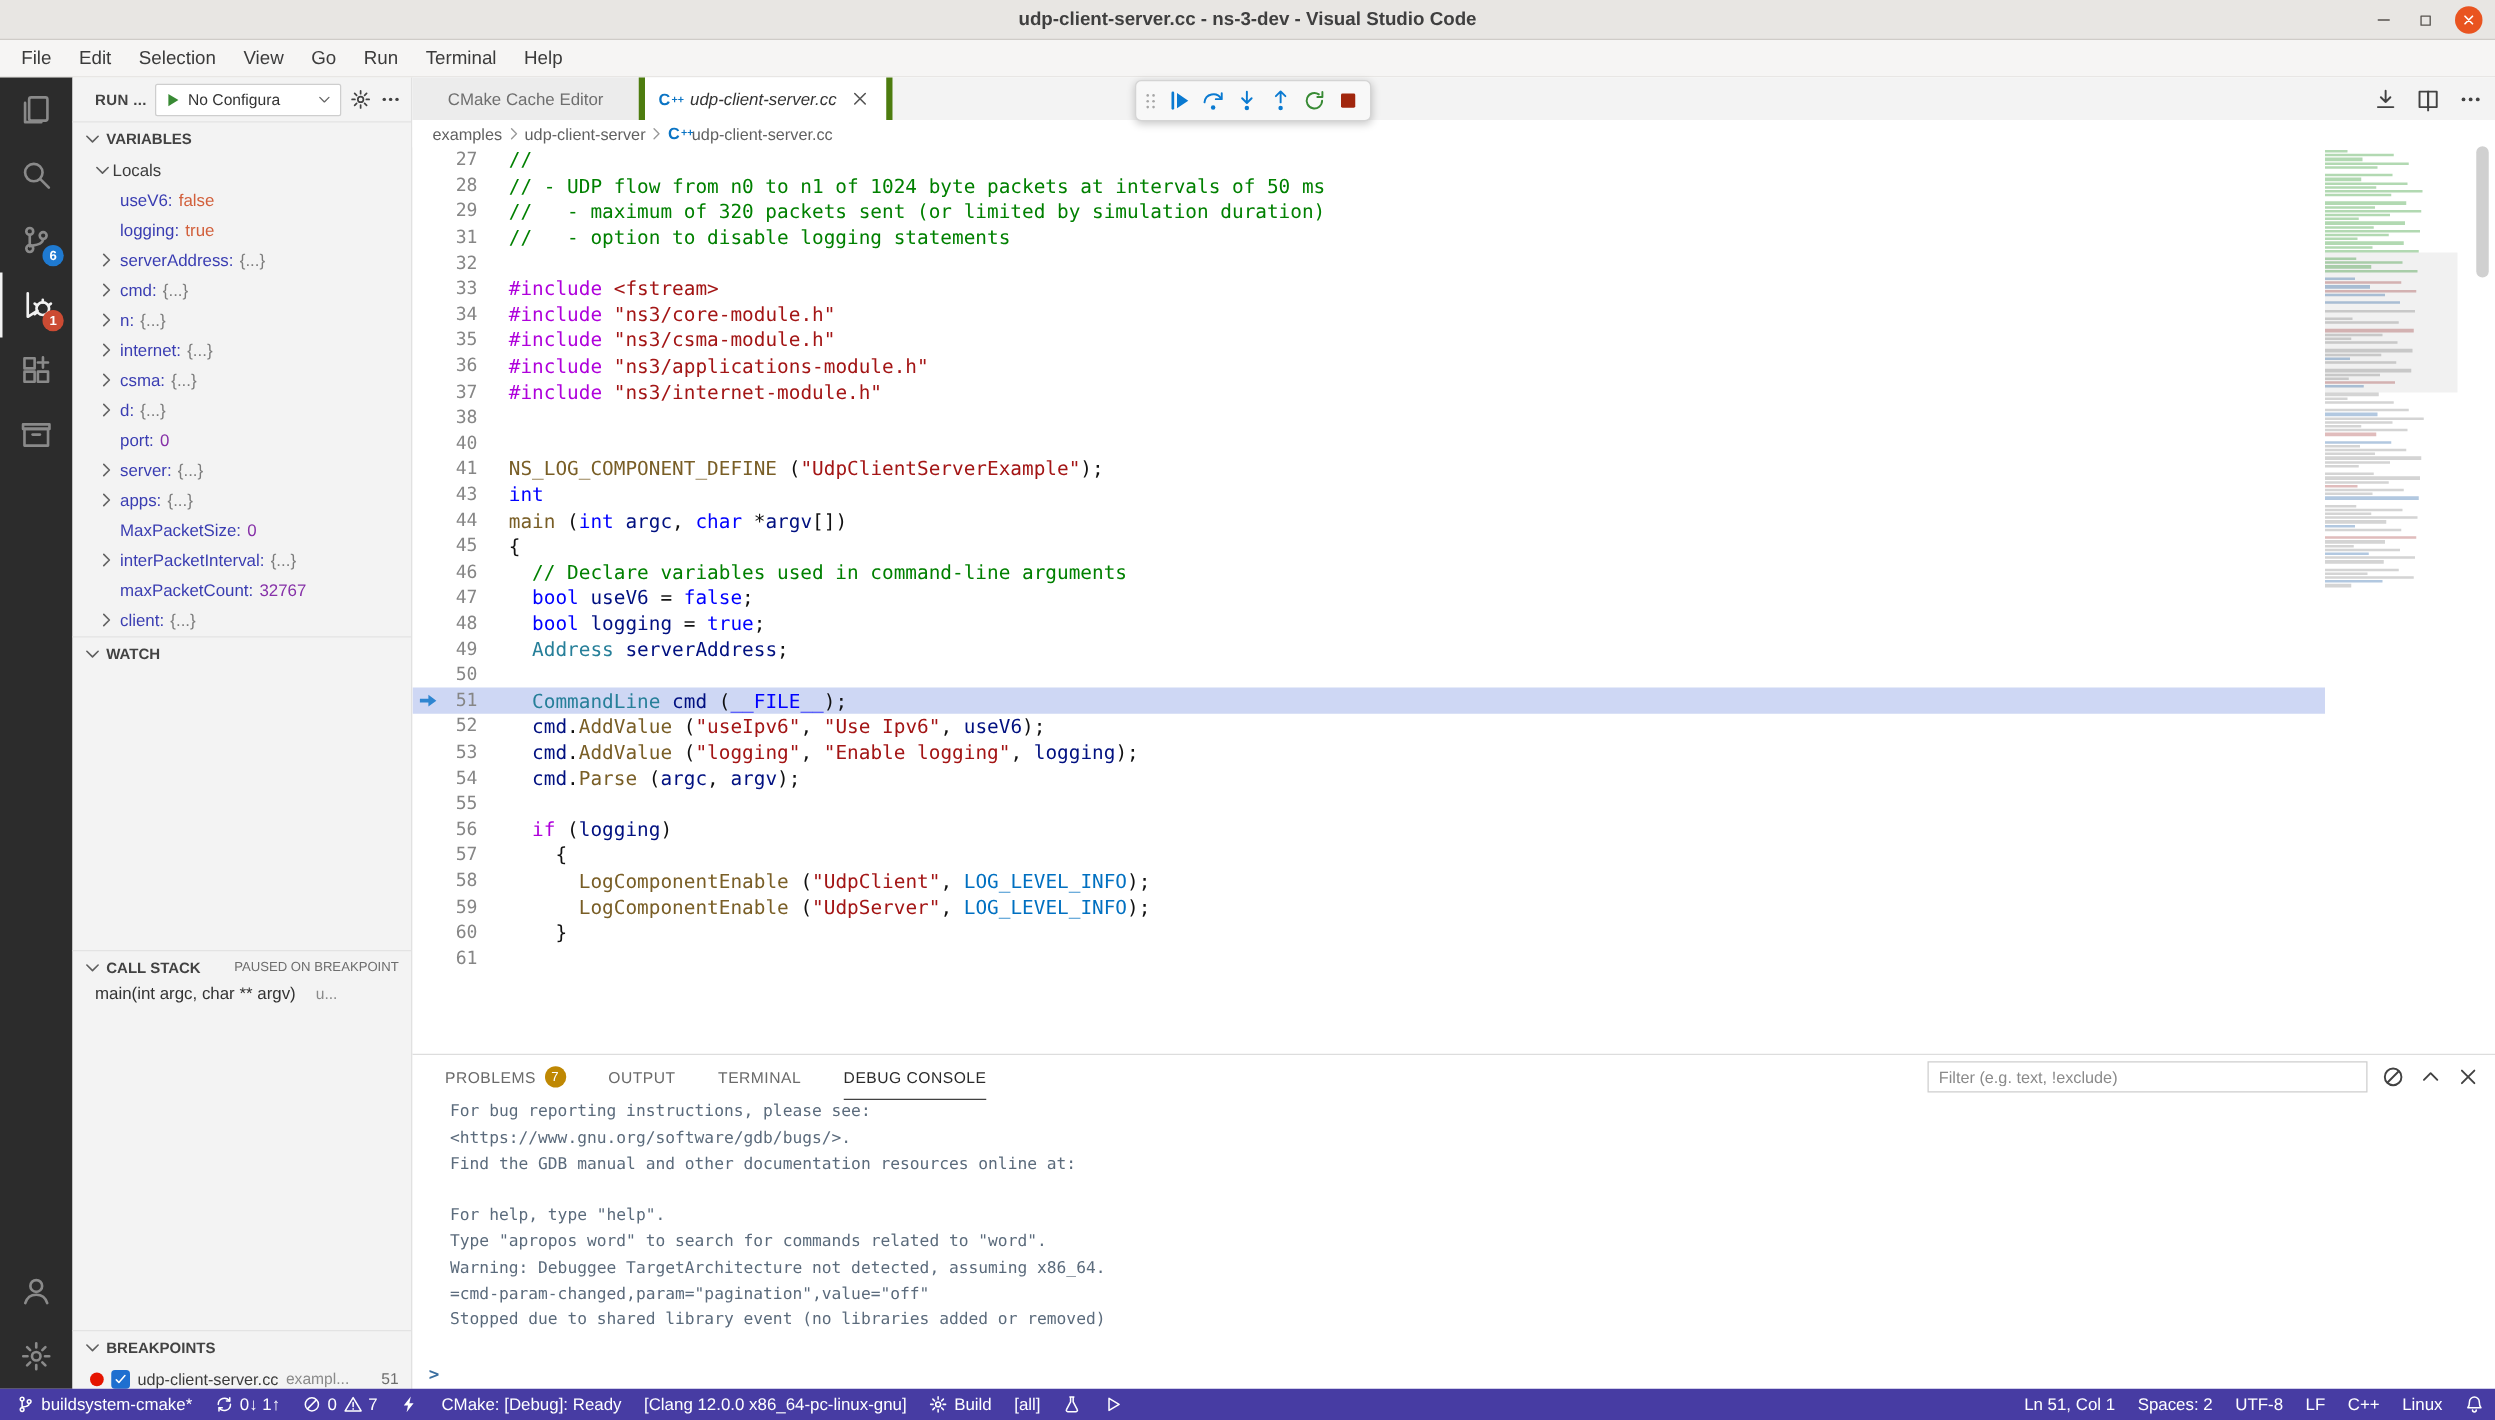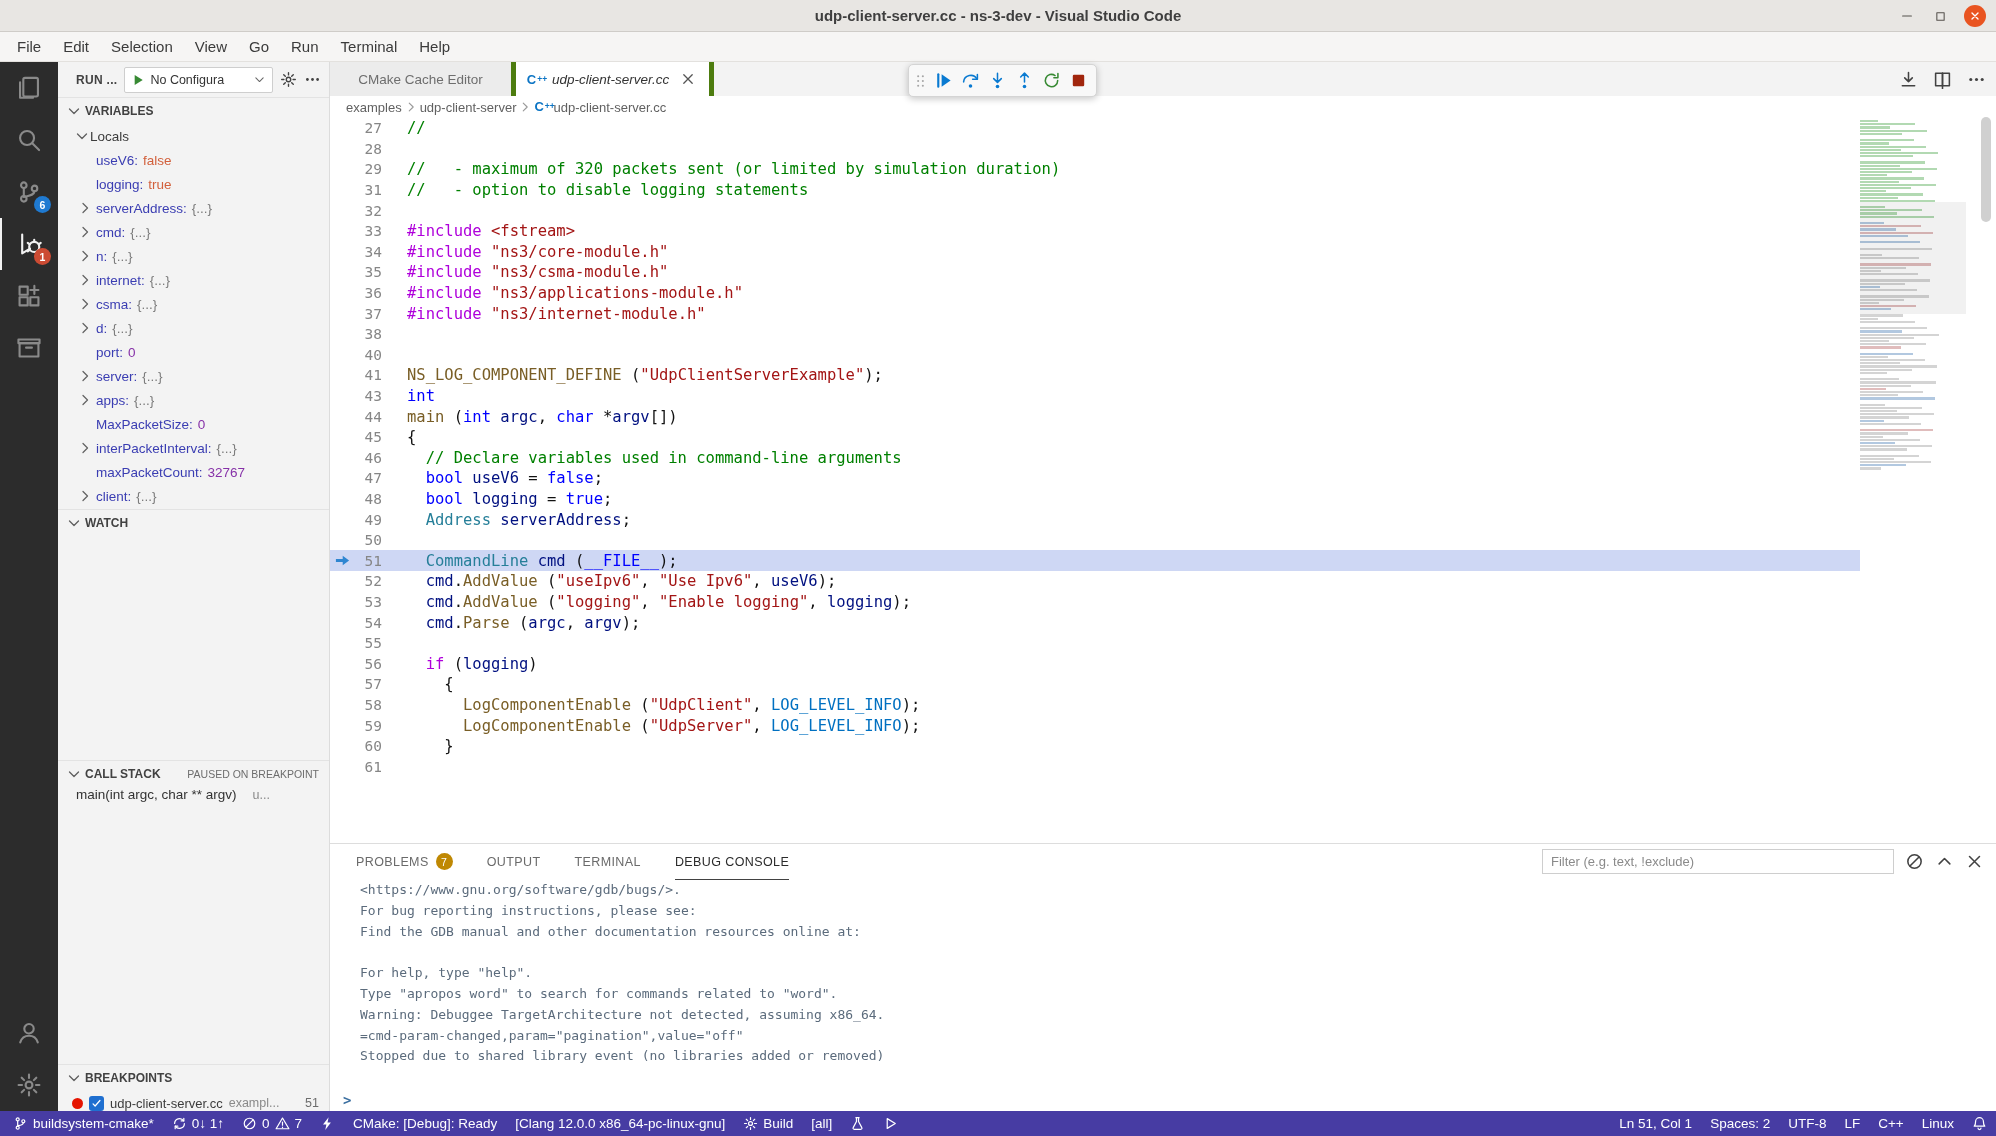--- a/index.html
+++ b/index.html
@@ -590,20 +590,21 @@
     </div>
   <div class="code" id="code">
       <div class="code-line">
         <span class="cl-glyph"></span>
         <span class="cl-num">27</span>
         <span class="cl-text"><span class="tk-cm">//</span></span>
       </div>
       <div class="code-line">
         <span class="cl-glyph"></span>
         <span class="cl-num">28</span>
+        <span class="cl-text"><span class="tk-cm">// - UDP flow from n0 to n1 of 1024 byte packets at intervals of 50 ms</span></span>
       </div>
       <div class="code-line">
         <span class="cl-glyph"></span>
         <span class="cl-num">29</span>
         <span class="cl-text"><span class="tk-cm">//   - maximum of 320 packets sent (or limited by simulation duration)</span></span>
       </div>
       <div class="code-line">
         <span class="cl-glyph"></span>
         <span class="cl-num">31</span>
         <span class="cl-text"><span class="tk-cm">//   - option to disable logging statements</span></span>
@@ -902,22 +903,22 @@
           </svg>
         </span>
         <span class="icon pc-icon">
           <svg viewBox="0 0 16 16" fill="none" stroke="currentColor" stroke-width="1.3" stroke-linecap="round" stroke-linejoin="round">
             <path d="M3.8 3.8l8.4 8.4M12.2 3.8l-8.4 8.4"></path>
           </svg>
         </span>
       </span>
   </div>
   <div class="console" id="console">
+      <div class="console-line">For bug reporting instructions, please see:</div>
       <div class="console-line">&lt;https://www.gnu.org/software/gdb/bugs/&gt;.</div>
-      <div class="console-line">For bug reporting instructions, please see:</div>
       <div class="console-line">Find the GDB manual and other documentation resources online at:</div>
       <div class="console-line"></div>
       <div class="console-line">For help, type "help".</div>
       <div class="console-line">Type "apropos word" to search for commands related to "word".</div>
       <div class="console-line">Warning: Debuggee TargetArchitecture not detected, assuming x86_64.</div>
       <div class="console-line">=cmd-param-changed,param="pagination",value="off"</div>
       <div class="console-line">Stopped due to shared library event (no libraries added or removed)</div>
     </div>
   <div class="console-prompt">&gt;</div>
 </div>

